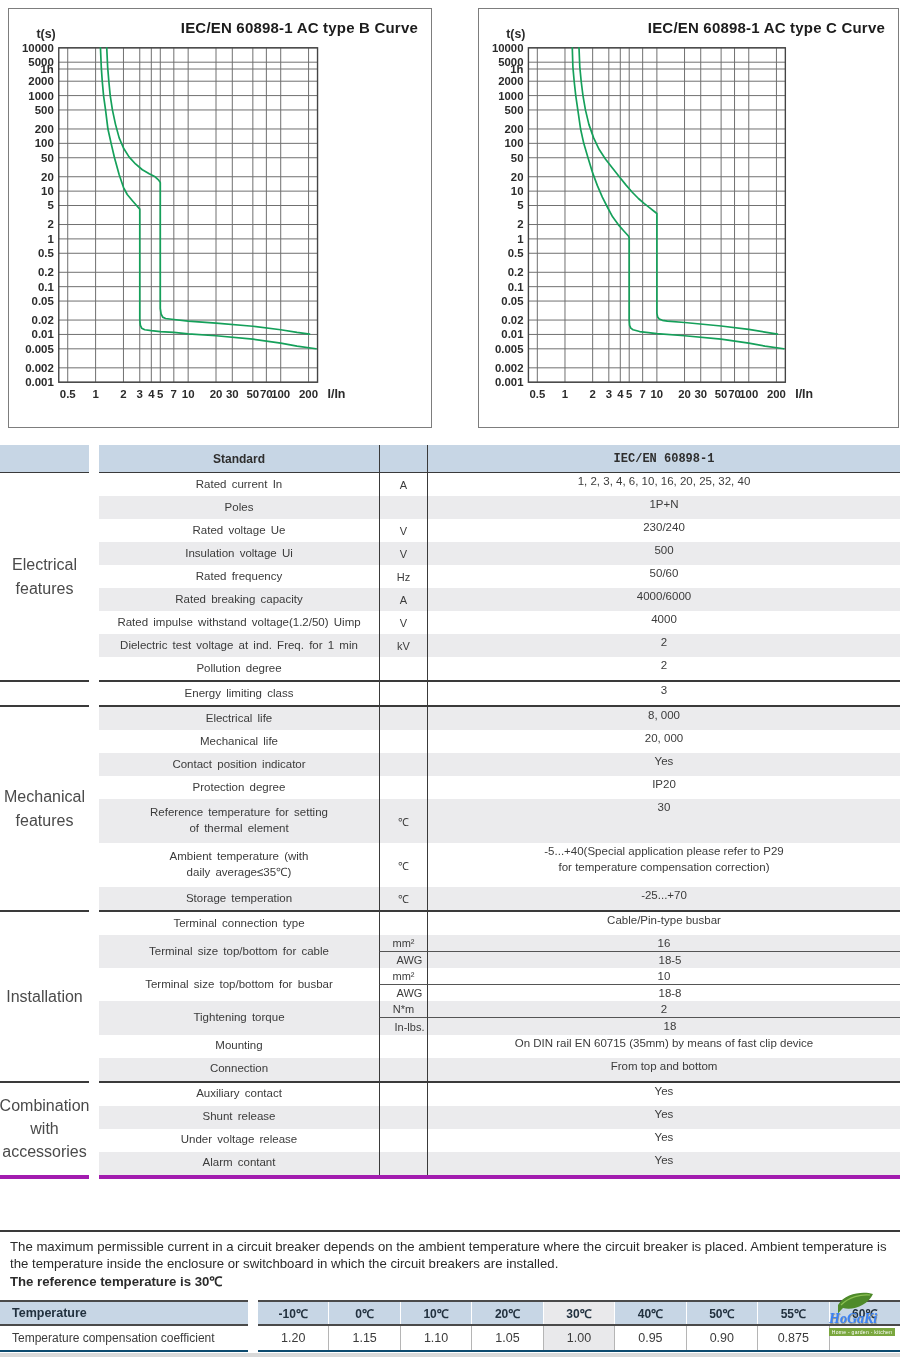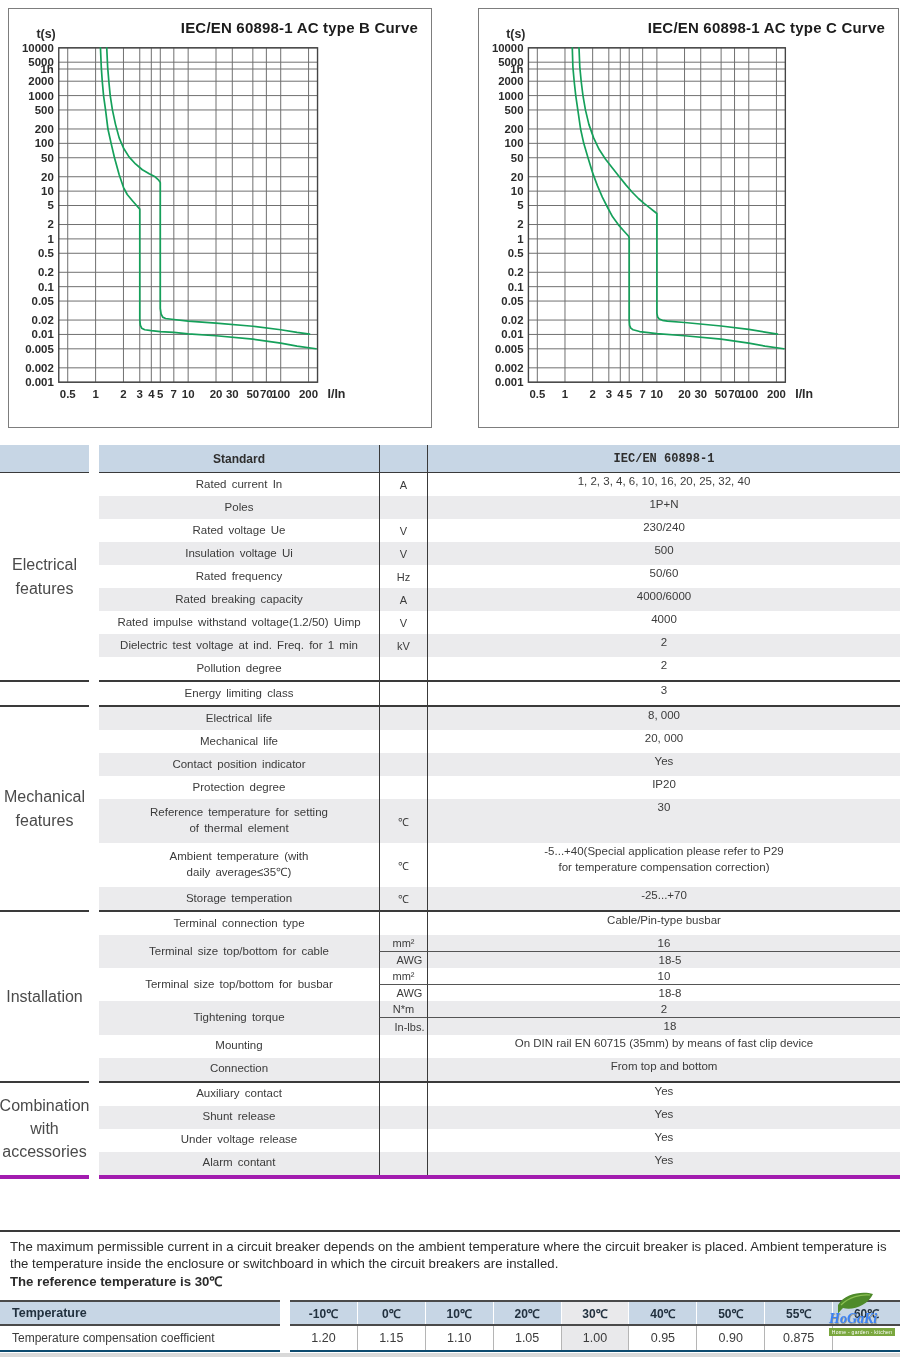--- a/index.html
+++ b/index.html
@@ -40,21 +40,21 @@
   .subrow + .subrow .ucell, .subrow + .subrow .vcell { border-top:1px solid #555;padding-left:12px; }
 
   
   #divider-line { position:absolute; left:0; top:1230px; width:900px; height:2px; background:#3a3a3a; }
   #note { position:absolute; left:10px; top:1238px; width:882px; font-size:13.2px; color:#2b2b2b; line-height:1.32; }
   #note .bold { font-weight:bold; }
 
   
   #temp-table { position:absolute; left:0; top:1300px; width:900px; font-size:12px; }
   .trow { display:flex; height:26px; }
-  .tlabel { width:280px; display:flex; align-items:center; padding-left:12px; }
+  .tlabel { width:248px; display:flex; align-items:center; padding-left:12px; }
   .tgap { width:10px; }
   .tcols { flex:1; display:flex; }
   .tcell { flex:1; display:flex; align-items:center; justify-content:center; }
   .trow1 .tlabel, .trow1 .tcols { border-top:2px solid #4a4a4a; border-bottom:2px solid #4a4a4a; }
   .trow2 .tlabel, .trow2 .tcols { border-bottom:2px solid #0c4a6e; }
   .trow1 .tlabel { background:#c7d6e5; font-weight:bold; font-size:12.5px; color:#22313f; }
   .trow1 .tcell { background:#c7d6e5; font-weight:bold; color:#22313f; border-left:1px solid #fff; }
   .trow1 .tcell:first-child { border-left:none; }
   .trow2 .tcell { border-left:1px solid #b5b5b5; font-size:12.5px; }
   .trow2 .tcell:first-child { border-left:none; }

